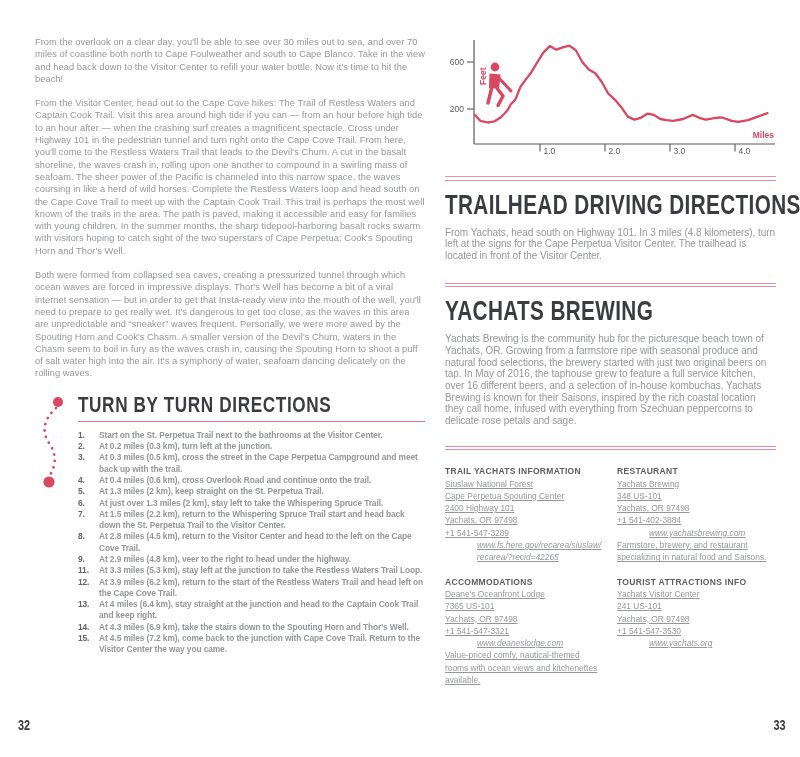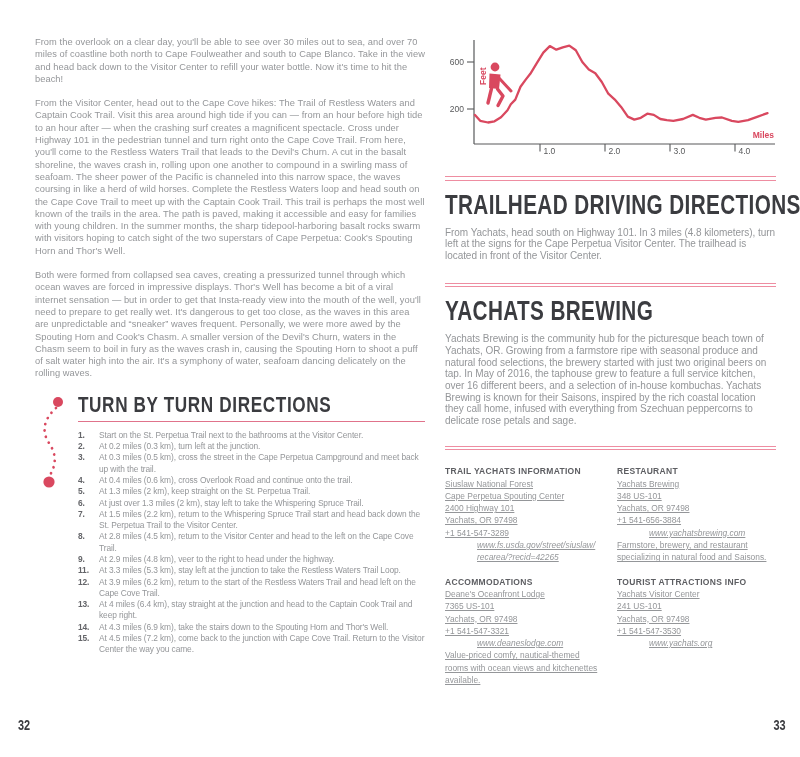--- a/index.html
+++ b/index.html
@@ -10,21 +10,21 @@
   .left-col{position:absolute;left:35px;top:36px;width:390px;}
   .body-para{margin:0 0 12px 0;font-size:9.3px;line-height:12.3px;color:#949699;letter-spacing:.05px;}
 
   .tbt{position:relative;margin-top:8px;padding-left:43px;}
   .squiggle{position:absolute;left:1px;top:0;}
   .tbt-heading{display:inline-block;font-size:22px;font-weight:bold;color:#3b3c40;
                letter-spacing:.8px;white-space:nowrap;transform:scaleX(.78);transform-origin:0 0;}
   .tbt-rule{border:none;border-top:1.3px solid #e0738b;margin:3px 0 8px 0;}
   .step{display:flex;font-size:8.4px;line-height:11.3px;color:#949699;letter-spacing:-.1px;}
   .step-num{flex:none;width:21px;font-weight:bold;color:#646569;}
-  .step-text{flex:1;}
+  .step-text{flex:1;font-weight:bold;}
 
   
   .right-col{position:absolute;left:445px;top:32px;width:331px;}
   .double-rule{height:2.5px;border-top:1px solid #ee8da1;border-bottom:1px solid #ee8da1;}
   .rule-1{margin-top:6px;}
   .rule-2{margin-top:21px;}
   .rule-3{margin-top:19px;}
   .section-heading{display:inline-block;font-size:28px;font-weight:bold;color:#3b3c40;
                    letter-spacing:.5px;white-space:nowrap;transform:scaleX(.74);
                    transform-origin:0 0;margin:8px 0 0 0;}
@@ -183,42 +183,42 @@
 
     <div id="contact-cols" class="contacts">
         <div class="contact-col">
           <div class="contact-section">
             <div class="contact-title">TRAIL YACHATS INFORMATION</div>
             <div class="contact-line">Siuslaw National Forest</div>
             <div class="contact-line">Cape Perpetua Spouting Center</div>
             <div class="contact-line">2400 Highway 101</div>
             <div class="contact-line">Yachats, OR 97498</div>
             <div class="contact-line">+1 541-547-3289</div>
-            <div class="contact-line italic">www.fs.usda.gov/street/siuslaw/</div>
+            <div class="contact-line italic">www.fs.here.gov/recarea/siuslaw/</div>
             <div class="contact-line italic">recarea/?recid=42265</div>
           </div>
           <div class="contact-section">
             <div class="contact-title">ACCOMMODATIONS</div>
             <div class="contact-line">Deane's Oceanfront Lodge</div>
             <div class="contact-line">7365 US-101</div>
             <div class="contact-line">Yachats, OR 97498</div>
             <div class="contact-line">+1 541-547-3321</div>
             <div class="contact-line italic">www.deaneslodge.com</div>
             <div class="contact-line">Value-priced comfy, nautical-themed</div>
             <div class="contact-line">rooms with ocean views and kitchenettes</div>
             <div class="contact-line">available.</div>
           </div>
         </div>
         <div class="contact-col">
           <div class="contact-section">
             <div class="contact-title">RESTAURANT</div>
             <div class="contact-line">Yachats Brewing</div>
             <div class="contact-line">348 US-101</div>
             <div class="contact-line">Yachats, OR 97498</div>
-            <div class="contact-line">+1 541-656-3884</div>
+            <div class="contact-line">+1 541-402-3884</div>
             <div class="contact-line italic">www.yachatsbrewing.com</div>
             <div class="contact-line">Farmstore, brewery, and restaurant</div>
             <div class="contact-line">specializing in natural food and Saisons.</div>
           </div>
           <div class="contact-section">
             <div class="contact-title">TOURIST ATTRACTIONS INFO</div>
             <div class="contact-line">Yachats Visitor Center</div>
             <div class="contact-line">241 US-101</div>
             <div class="contact-line">Yachats, OR 97498</div>
             <div class="contact-line">+1 541-547-3530</div>

